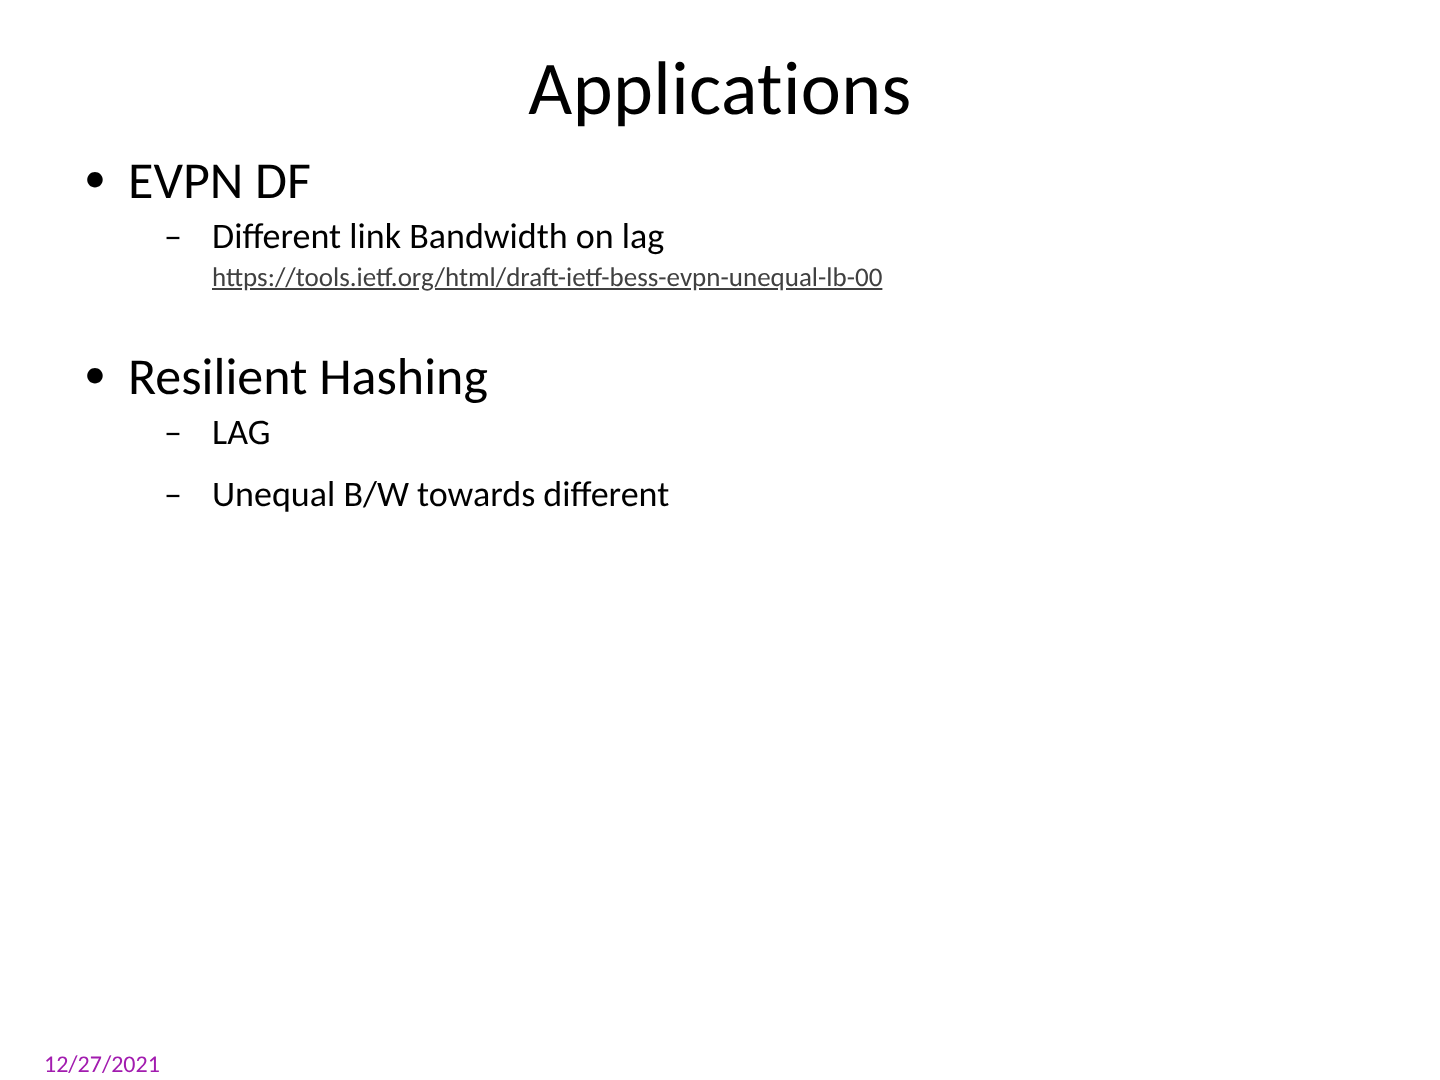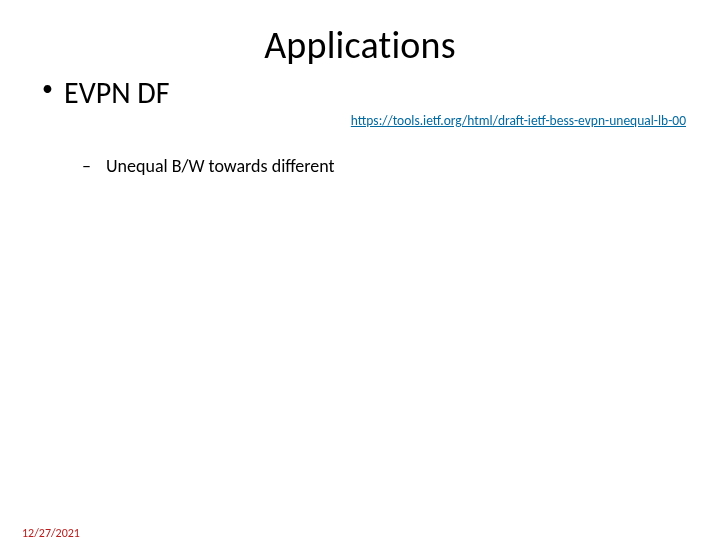--- a/index.html
+++ b/index.html
@@ -23,21 +23,21 @@
     font-size: 38px;
     font-weight: 400;
     margin-top: 22px;
     margin-bottom: 7px;
     letter-spacing: 0.2px;
   }
   .body {
     padding: 0 34px 0 38px;
   }
   .level1 {
-    font-size: 30px;
+    font-size: 26px;
     line-height: 1.15;
     margin: 8px 0 2px 0;
     padding-left: 26px;
     position: relative;
   }
   .level1::before {
     content: "•";
     position: absolute;
     left: 4px;
     top: 0;
@@ -51,49 +51,51 @@
     position: relative;
   }
   .level2::before {
     content: "–";
     position: absolute;
     left: 0;
     top: 0;
   }
   .link {
     font-size: 13.5px;
-    color: #0369a1;
+    color: #404040;
     margin: 0 0 14px 68px;
     line-height: 1.15;
     display: block;
-    text-align: right;
   }
   .gap-sm { height: 6px; }
   .footer-date {
     position: absolute;
     left: 22px;
     bottom: 22px;
     font-size: 12px;
-    color: #b91c1c;
+    color: #a21caf;
   }
 </style>
 </head>
 <body>
 
 <div class="slide">
 
   <div class="title">Applications</div>
 
   <div class="body">
 
     <div class="level1">EVPN DF</div>
+    <div class="level2">Different link Bandwidth on lag</div>
     <a class="link" href="#">https://tools.ietf.org/html/draft-ietf-bess-evpn-unequal-lb-00</a>
 
     <div class="gap-sm"></div>
 
+    <div class="level1">Resilient Hashing</div>
+    <div class="level2">LAG</div>
 
     <div class="gap-sm"></div>
 
     <div class="level2">Unequal B/W towards different</div>
 
   </div>
 
   <div class="footer-date">12/27/2021</div>
 
 </div>

